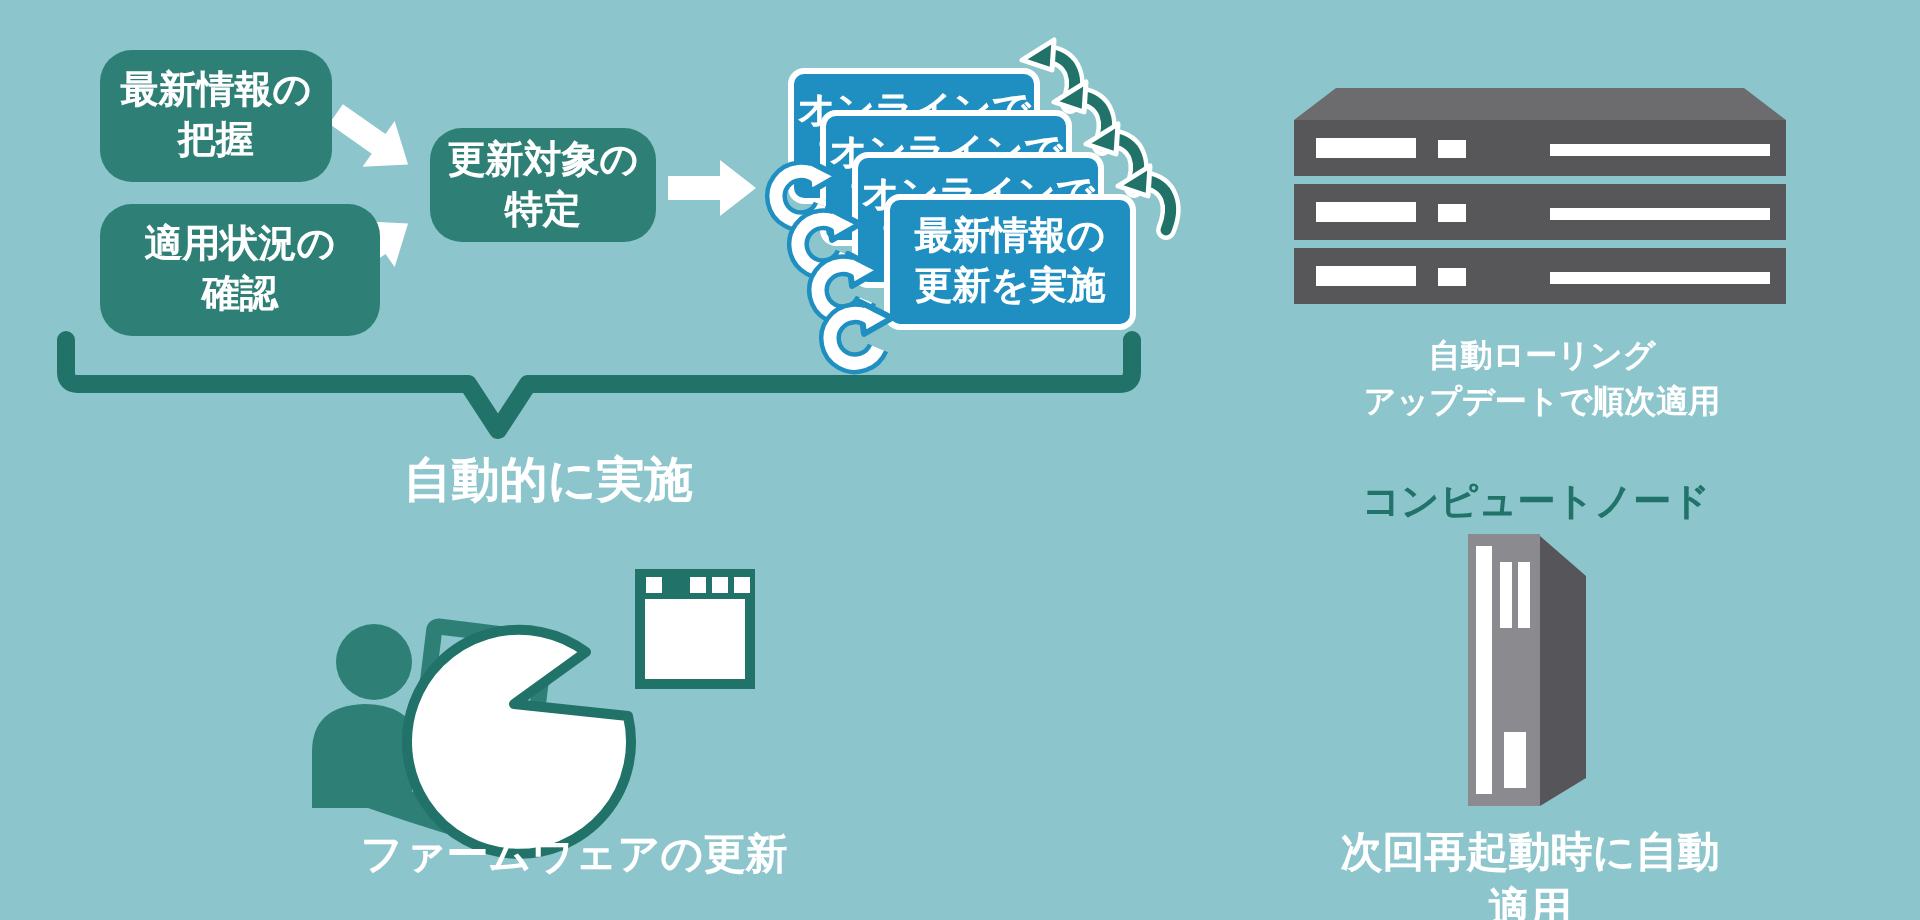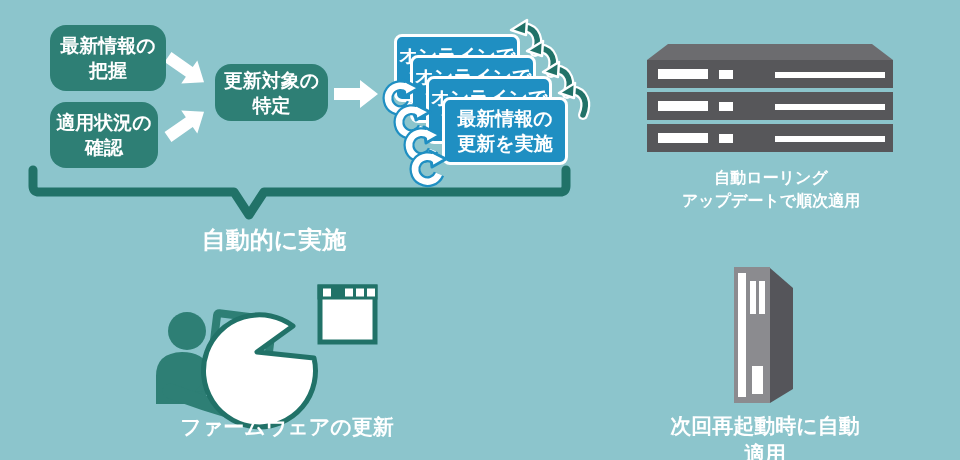--- a/index.html
+++ b/index.html
@@ -11,21 +11,21 @@
   body{font-family:"DejaVu Sans",sans-serif;}
   .canvas{position:relative;width:960px;height:460px;overflow:hidden;background:var(--bg);}
   svg.layer{position:absolute;left:0;top:0;}
   #base-layer{z-index:1;}
   #icon-layer{z-index:20;}
 
   .tbox{position:absolute;z-index:2;background:var(--box_teal);border-radius:16px;
     color:var(--white);display:flex;align-items:center;justify-content:center;
     text-align:center;font-weight:bold;font-size:19px;line-height:25px;white-space:pre-line;}
   #box1{left:50px;top:25px;width:116px;height:66px;}
-  #box2{left:50px;top:102px;width:108px;height:66px;}
+  #box2{left:50px;top:102px;width:140px;height:66px;}
   #box3{left:215px;top:64px;width:113px;height:57px;}
 
   .obox{position:absolute;width:126px;height:68px;box-sizing:border-box;
     background:var(--blue);border:3px solid var(--white);border-radius:8px;
     display:flex;align-items:center;justify-content:center;text-align:center;
     color:var(--white);font-weight:bold;font-size:19px;line-height:25px;white-space:pre-line;}
   #oboxA{left:394px;top:34px;z-index:11;}
   #oboxB{left:410px;top:55px;z-index:12;}
   #oboxC{left:426px;top:76px;z-index:13;}
   #oboxD{left:442px;top:97px;z-index:14;}
@@ -151,14 +151,15 @@
     <use href="#icon-hook" x="505" y="20"></use>
     <use href="#icon-hook" x="521" y="41"></use>
     <use href="#icon-hook" x="537" y="62"></use>
     <use href="#icon-hook" x="553" y="83"></use>
   </svg>
 
   <div class="cap" id="cap-brace">自動的に実施</div>
   <div class="cap" id="cap-firmware">ファームウェアの更新</div>
   <div class="cap" id="cap-rack">自動ローリング
 アップデートで順次適用</div>
+  <div class="cap" id="cap-compute">コンピュートノード</div>
   <div class="cap" id="cap-tower">次回再起動時に自動適用</div>
 </div>
 
 </body></html>

